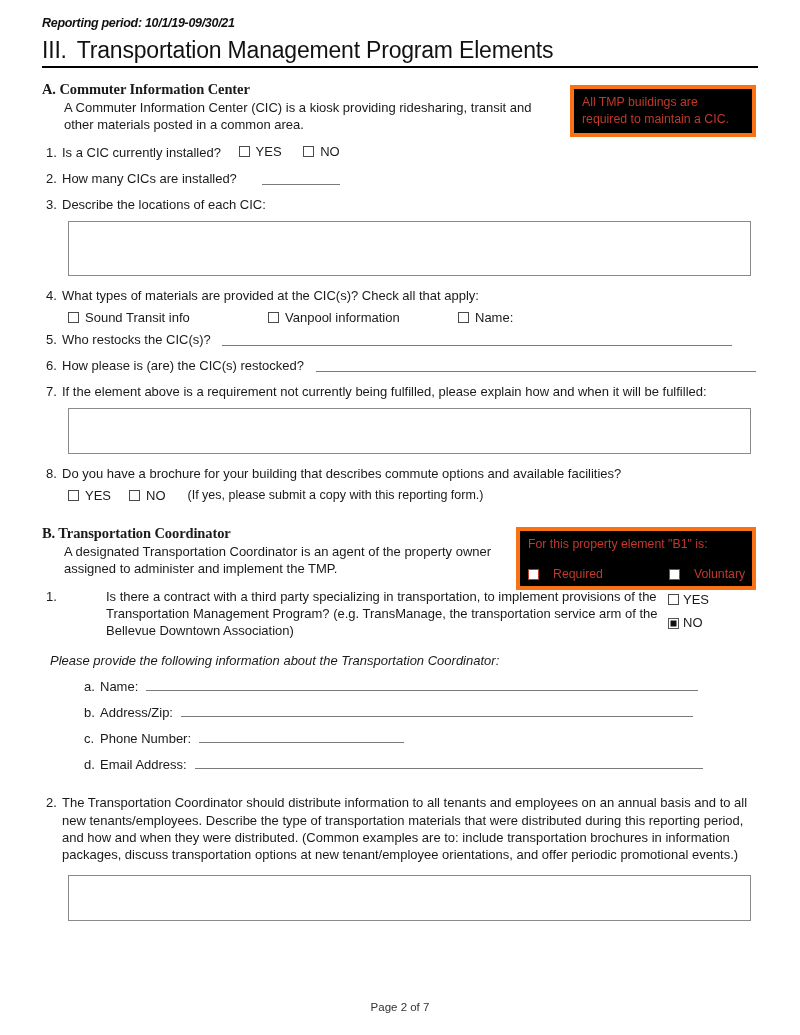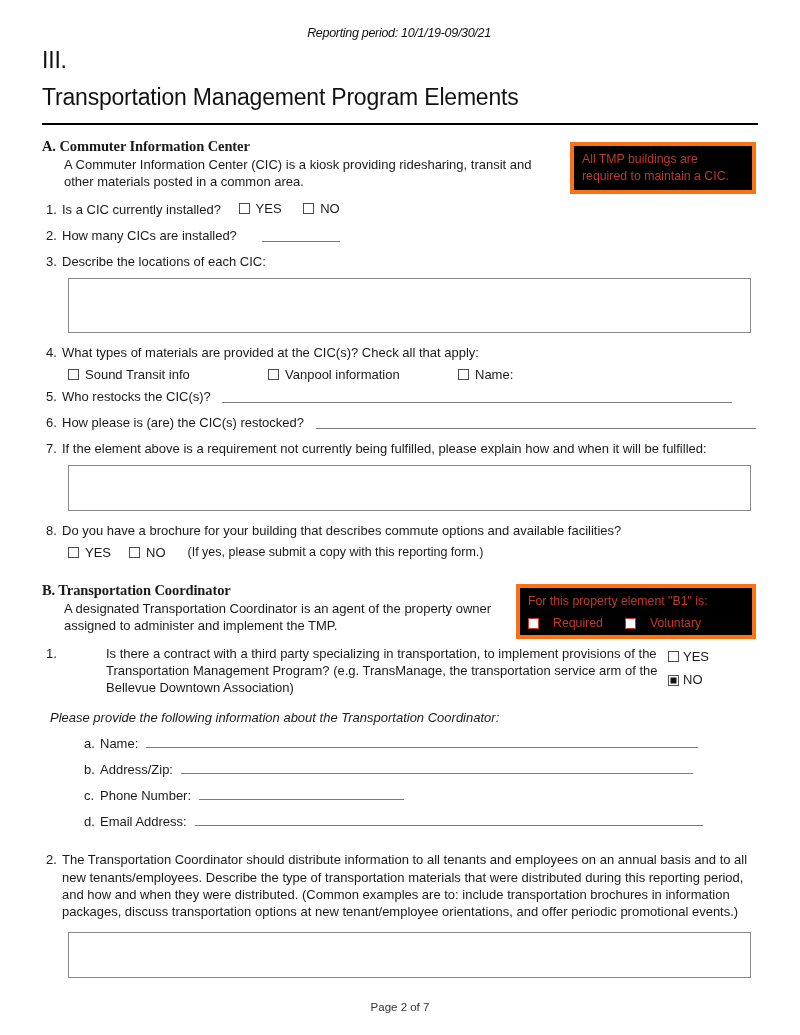--- a/index.html
+++ b/index.html
@@ -18,41 +18,40 @@
   .page {
     position: relative;
     width: 800px;
     height: 1035px;
     box-sizing: border-box;
     padding: 0 42px;
   }
 
   
   .reporting-period {
-    text-align: center;
+    text-align: left;
     font-style: italic;
-    font-weight: normal;
+    font-weight: bold;
     font-size: 12.5px;
     letter-spacing: -0.3px;
-    padding-top: 26px;
+    padding-top: 16px;
     padding-right: 2px;
     color: #111;
   }
   .doc-title {
     display: flex;
     align-items: baseline;
     gap: 10px;
     font-size: 23px;
     font-weight: normal;
     letter-spacing: -0.2px;
     border-bottom: 2px solid #000;
-    padding-bottom: 12px;
+    padding-bottom: 2px;
     margin-top: 7px;
     color: #111;
-    flex-direction: column;
   }
   .doc-title .num { font-weight: normal; }
 
   
   .section {
     margin-top: 13px;
     position: relative;
   }
   .section-head {
     font-size: 14.5px;
@@ -76,21 +75,22 @@
     background: #000000;
     font-size: 12.3px;
     line-height: 1.36;
     padding: 5px 8px 6px 8px;
     box-sizing: border-box;
   }
   #callout-cic { right: 2px; top: 4px; width: 186px; }
   #callout-b1  { right: 2px; top: 2px; width: 240px; padding-bottom: 4px; }
   .callout-row {
     display: flex;
-    margin-top: 5px;
+    margin-top: 13px;
+    gap: 44px;
   }
   .callout-row .cb-wrap { display: flex; align-items: center; }
   .callout-row .cb-label {
     font-weight: normal;
     margin-left: 14px;
     margin-right: 22px;
   }
   .cbox-red {
     width: 11px; height: 11px;
     border: 1px solid #c0392b;

